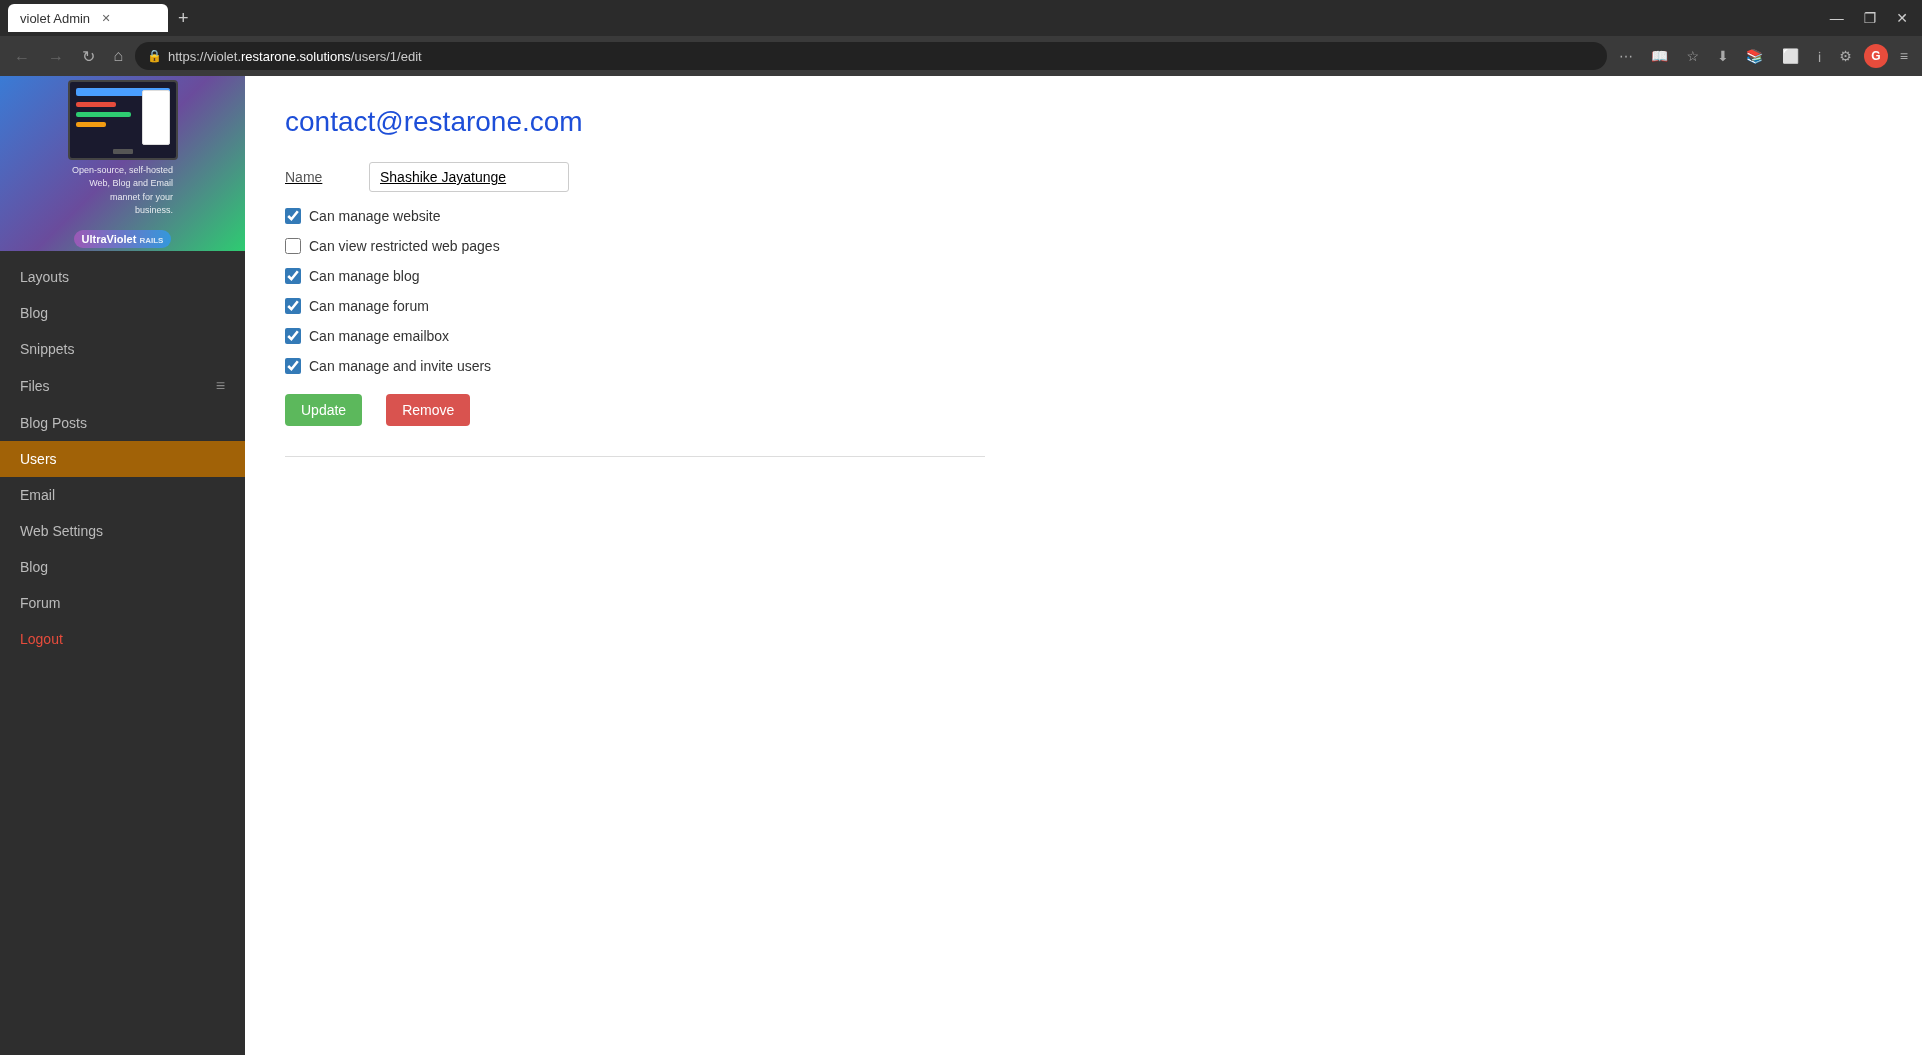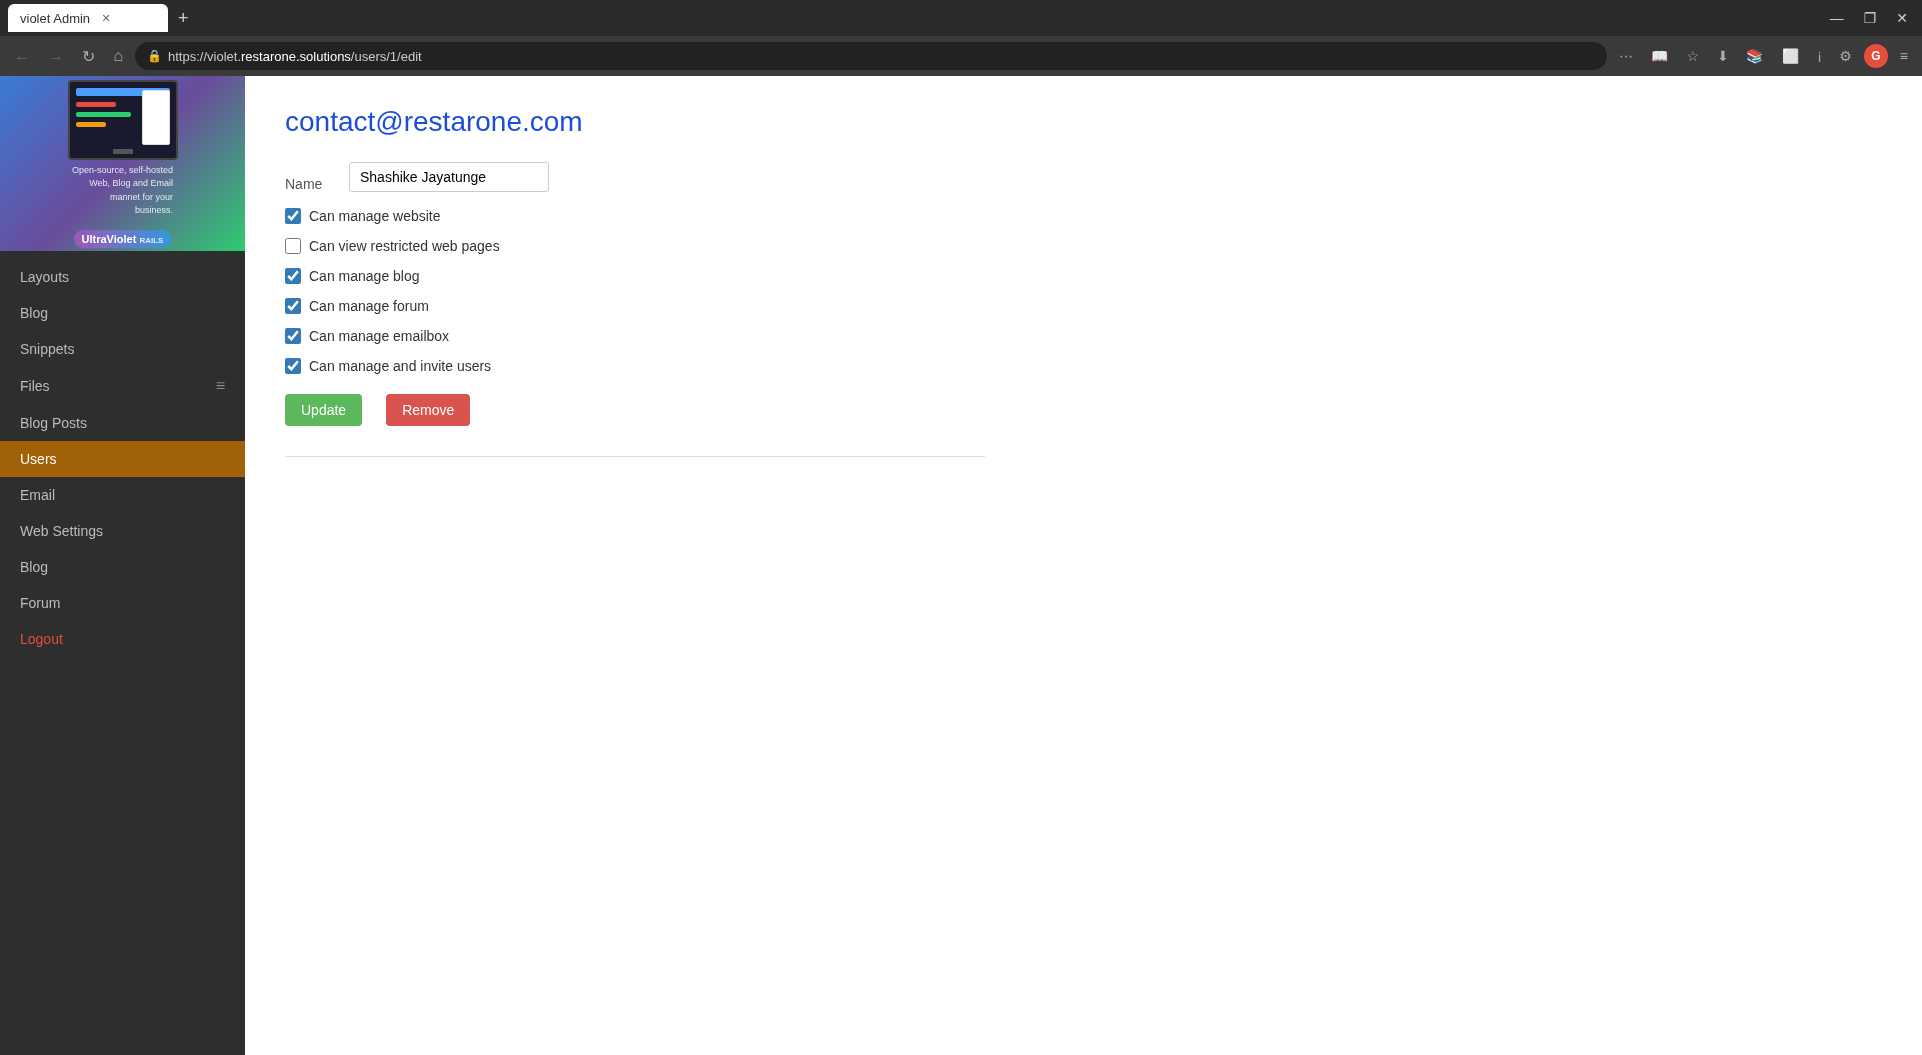--- a/index.html
+++ b/index.html
@@ -36,21 +36,21 @@
     .sidebar-nav { display: flex; flex-direction: column; padding: 8px 0; flex: 1; }
     .sidebar-item { display: flex; align-items: center; justify-content: space-between; padding: 10px 20px; color: #bbb; cursor: pointer; font-size: 14px; text-decoration: none; }
     .sidebar-item.active { background: #a16207; color: #fff; }
     .sidebar-item.logout { color: #e74c3c; }
     .menu-icon { color: #888; font-size: 16px; }
 
     
     .main-content { flex: 1; background: #fff; overflow-y: auto; padding: 30px 40px; }
     .page-title { font-size: 28px; font-weight: normal; color: #1d4ed8; margin-bottom: 24px; }
     .form-section { max-width: 700px; }
-    .form-row { display: flex; align-items: flex-end; margin-bottom: 16px; gap: 4px; }
+    .form-row { display: flex; align-items: center; margin-bottom: 16px; gap: 24px; text-decoration: underline; }
     .form-label { font-size: 14px; color: #555; width: 60px; }
     .form-input { border: 1px solid #ccc; border-radius: 3px; padding: 6px 10px; font-size: 14px; width: 200px; }
     .checkbox-row { display: flex; align-items: center; gap: 8px; margin-bottom: 14px; }
     .checkbox-row input[type="checkbox"] { width: 16px; height: 16px; accent-color: #337ab7; }
     .checkbox-label { font-size: 14px; color: #333; }
     .btn-row { display: flex; gap: 24px; margin-top: 20px; }
     .btn { padding: 8px 16px; border: none; border-radius: 4px; font-size: 14px; cursor: pointer; color: #fff; }
     .btn-update { background: #5cb85c; }
     .btn-remove { background: #d9534f; }
     .divider { border: none; border-top: 1px solid #ddd; margin-top: 30px; }

